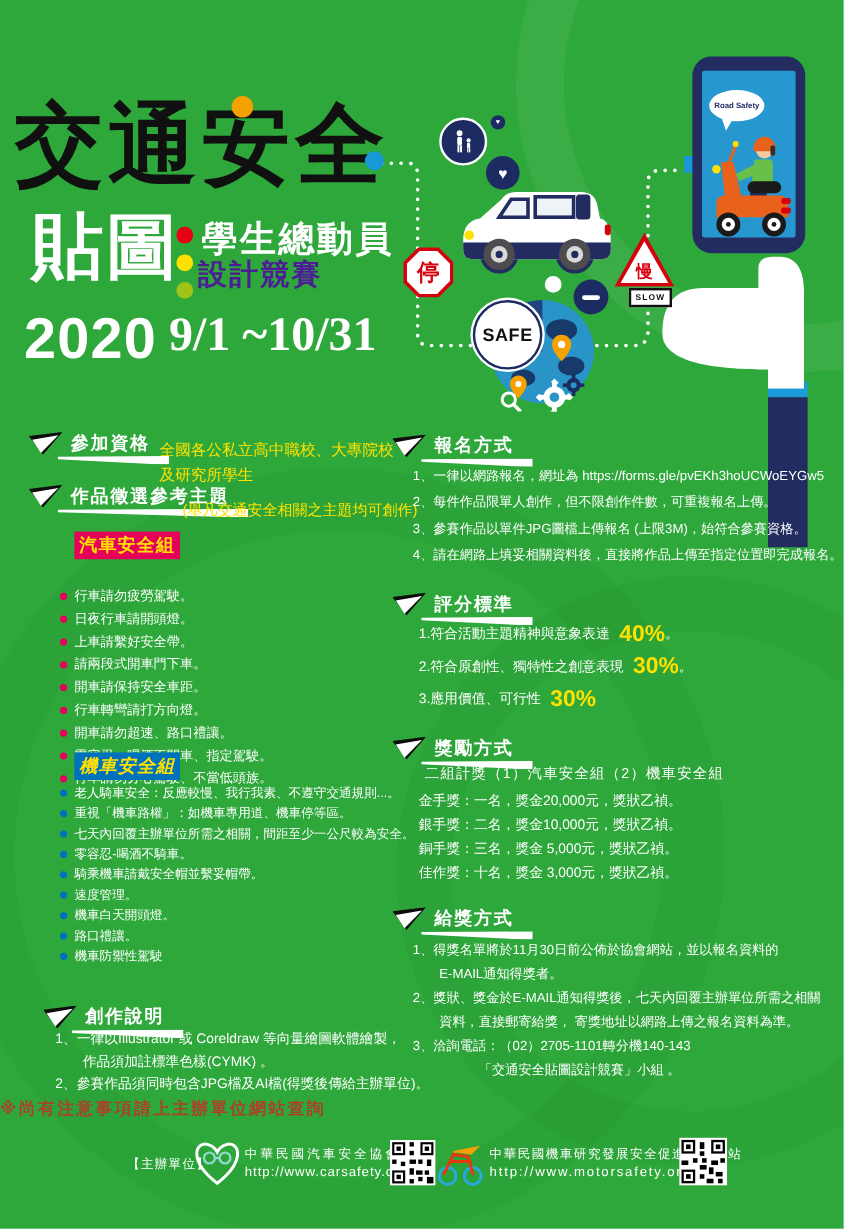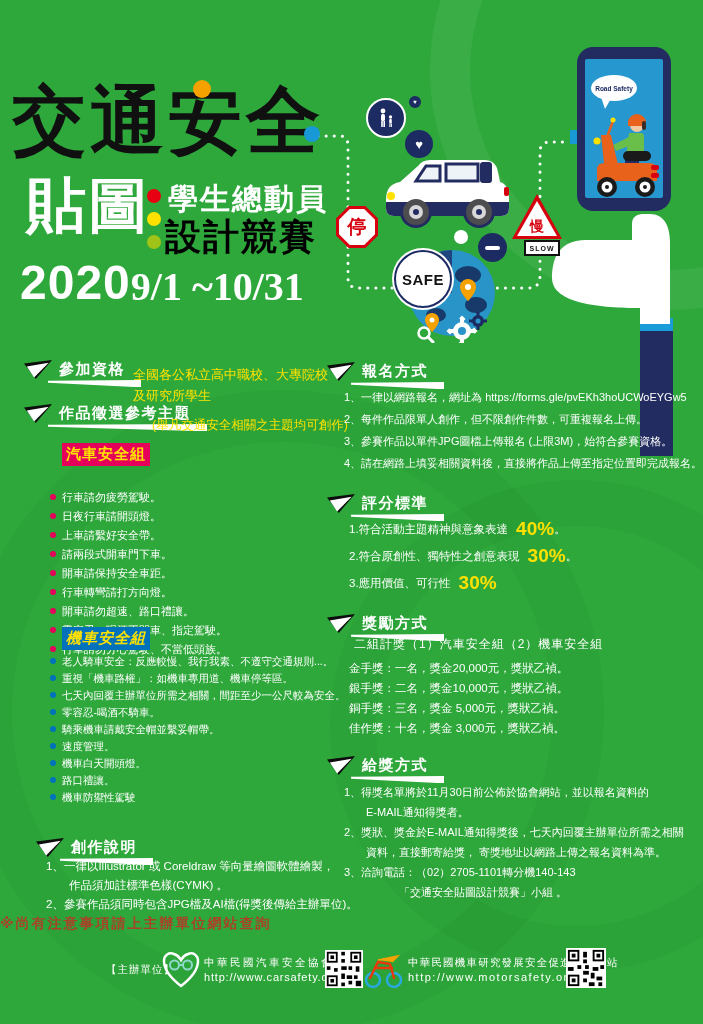--- a/index.html
+++ b/index.html
@@ -10,22 +10,22 @@
   }
   .abs{position:absolute;}
   
   .wm{position:absolute;border-radius:50%;border-style:solid;border-color:rgba(0,70,0,0.05);z-index:0;}
   .wm2{position:absolute;border-radius:50%;border-style:solid;border-color:rgba(255,255,255,0.06);z-index:0;}
 
   
   .title-main{left:12px;top:84px;font-size:74px;font-weight:900;color:#101010;letter-spacing:4px;line-height:1;z-index:4;}
   .title-sub{left:26px;top:176px;font-size:60px;font-weight:900;color:#fff;letter-spacing:2px;line-height:1;z-index:4;}
   .tagline1{left:168px;top:179px;font-size:30px;font-weight:900;color:#fff;letter-spacing:2px;z-index:4;}
-  .tagline2{left:165px;top:213px;font-size:36px;font-weight:900;color:#000000;letter-spacing:2px;z-index:4;}
-  .daterow{left:20px;top:255px;z-index:4;display:flex;align-items:flex-end;color:#fff;}
+  .tagline2{left:165px;top:213px;font-size:24px;font-weight:900;color:#4c1d95;letter-spacing:2px;z-index:4;}
+  .daterow{left:20px;top:255px;z-index:4;display:flex;align-items:flex-start;gap:10px;color:#fff;}
   .daterow .yr{font-size:48px;font-weight:900;letter-spacing:1px;}
   .daterow .rng{font-size:40px;font-weight:700;font-family:"Liberation Serif","DejaVu Serif",serif;}
   .dot{position:absolute;border-radius:50%;z-index:5;}
 
   
   .sec{position:absolute;display:flex;align-items:center;gap:7px;z-index:5;}
   .flag{position:relative;width:28px;height:19px;flex:none;}
   .flag .b{position:absolute;inset:0;background:#0d0d0d;clip-path:polygon(0 18%,100% 0,42% 100%);}
   .flag .w{position:absolute;inset:0;background:#ffffff;clip-path:polygon(10% 34%,88% 14%,36% 92%);}
   .sec-title{color:#fff;font-weight:700;font-size:15px;letter-spacing:1.5px;white-space:nowrap;}

